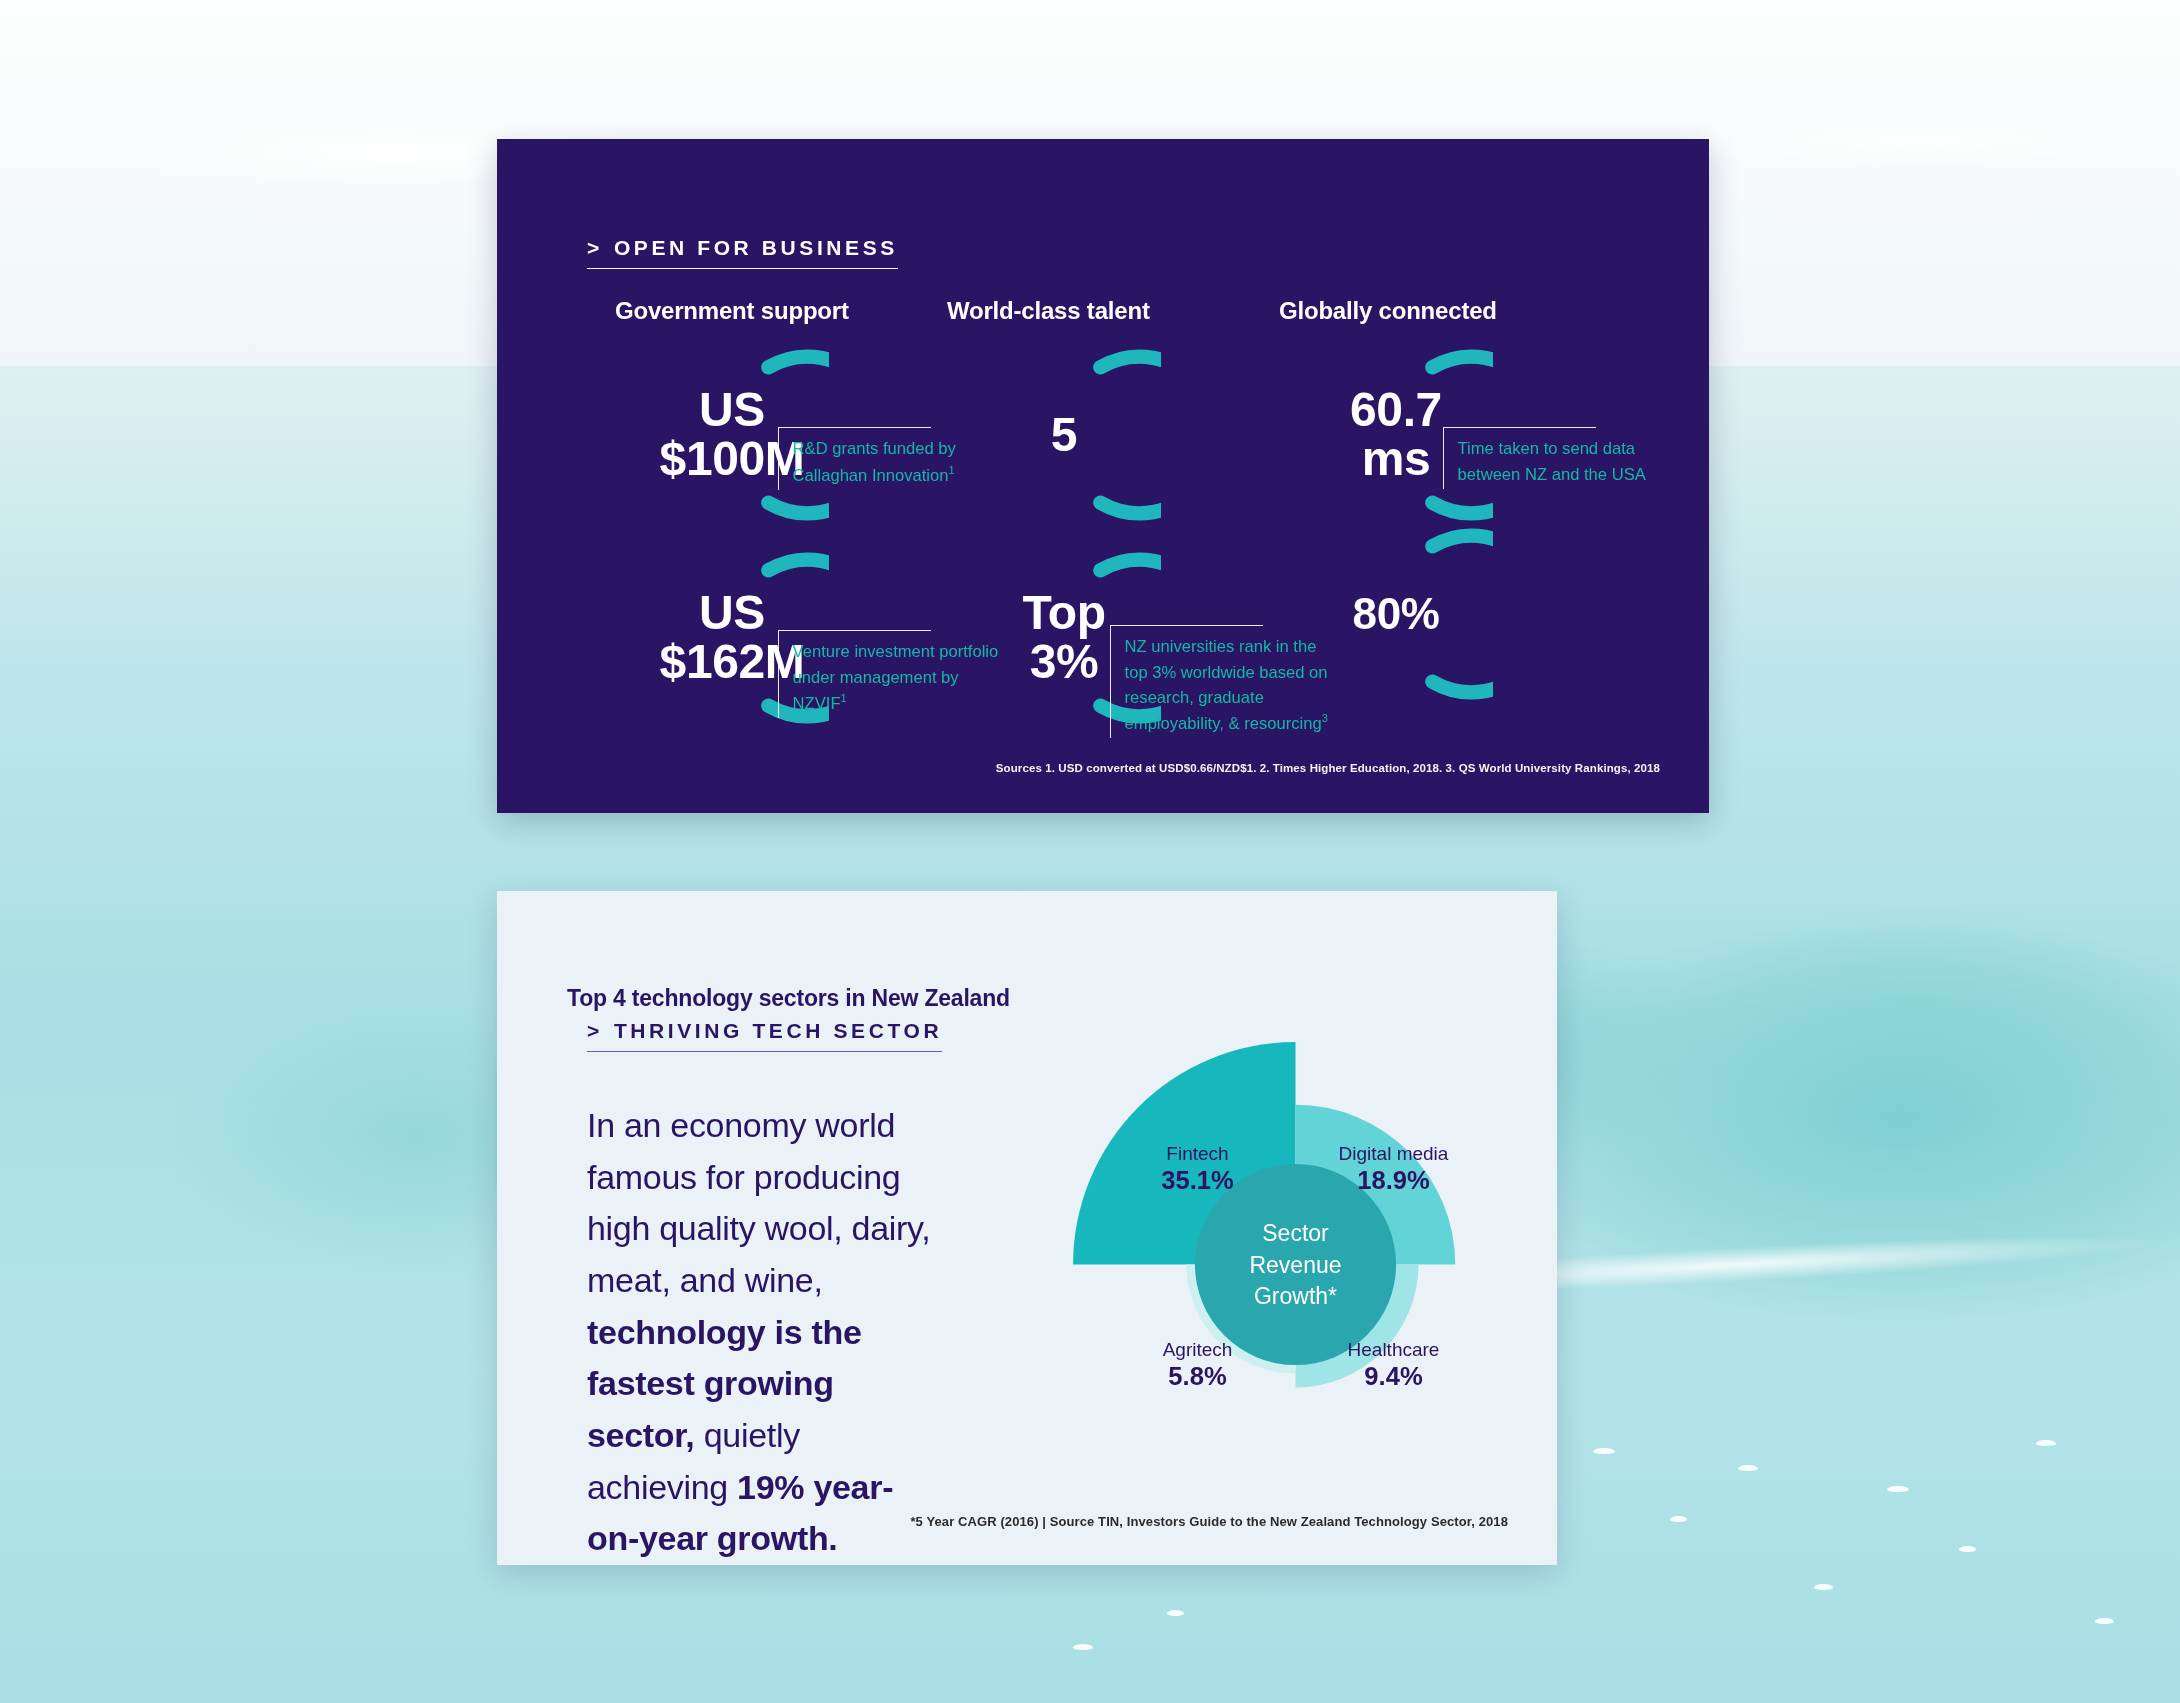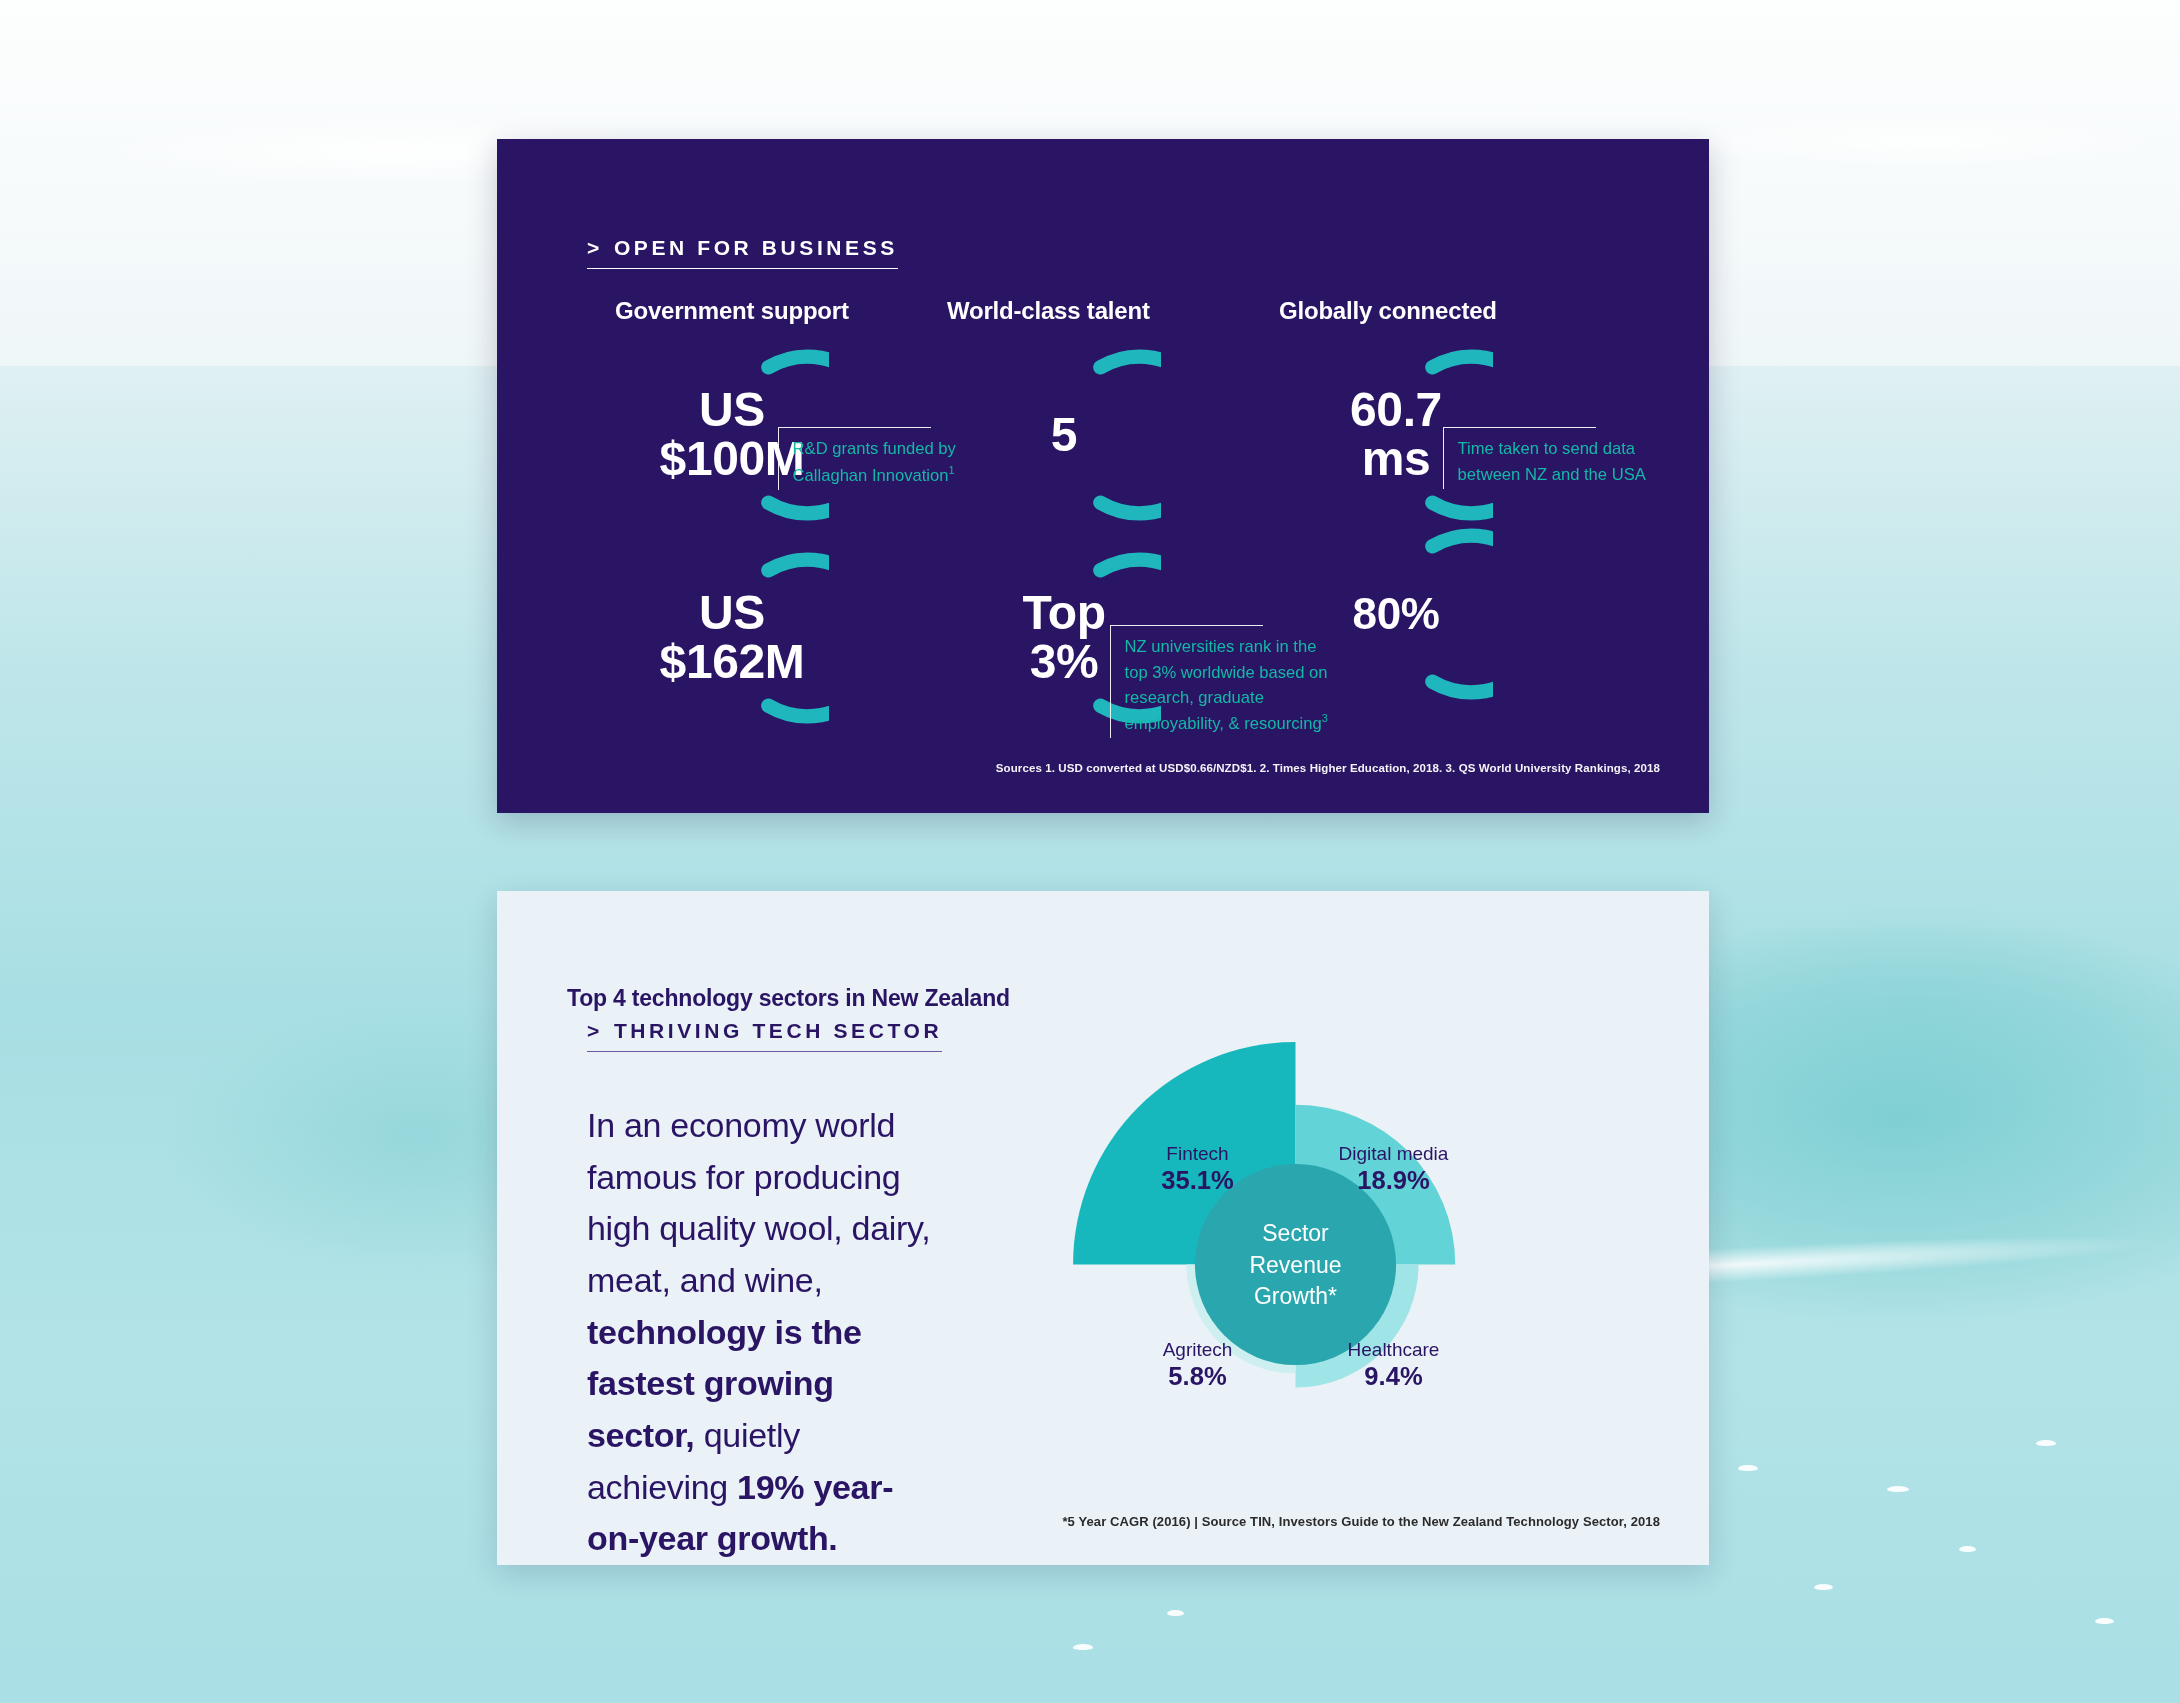--- a/index.html
+++ b/index.html
@@ -95,21 +95,21 @@
   .note sup { font-size:11px; vertical-align:super; }
 
   #sources-open {
     position:absolute; right:49px; bottom:39px;
     color:#ffffff; font-size:11.5px; font-weight:bold; letter-spacing:0.1px;
     opacity:.95;
   }
 
   
   #card-tech {
-    position:absolute; left:497px; top:891px; width:1212px; height:674px;
+    position:absolute; left:497px; top:891px; width:1060px; height:674px;
     background:#eaf1f7;
     box-shadow:0 8.5px 29px rgba(24,20,60,.16);
   }
   #card-tech .kicker-wrap { position:absolute; left:90px; top:128px; }
   #card-tech .kicker { color:#2a1464; border-bottom-color:#6a5aa0; }
 
   #tech-body {
     position:absolute; left:90px; top:209px; width:358px;
     font-size:34px; line-height:1.52; color:#2a1464; letter-spacing:-0.3px;
   }
@@ -208,20 +208,23 @@
   </div>
 
   <div class="gauge" style="left:138px;top:402px;">
     <svg width="194" height="194" viewBox="0 0 228 228">
       <path d="M 156.8 193.6 A 92 92 0 1 0 156.8 34.4" fill="none" stroke="#20b6bd" stroke-width="17" stroke-linecap="round"></path>
     </svg>
     <div class="val">
         <span>US<br>$162M</span>
       </div>
   </div>
+  <div class="note" style="left:281px;top:491px;">
+    <span>Venture investment portfolio under management by NZVIF</span><sup>1</sup>
+  </div>
 
   <div class="gauge" style="left:470px;top:402px;">
     <svg width="194" height="194" viewBox="0 0 228 228">
       <path d="M 156.8 193.6 A 92 92 0 1 0 156.8 34.4" fill="none" stroke="#20b6bd" stroke-width="17" stroke-linecap="round"></path>
     </svg>
     <div class="val">
         <span>Top<br>3%</span>
       </div>
   </div>
   <div class="note" style="left:613px;top:486px;">

